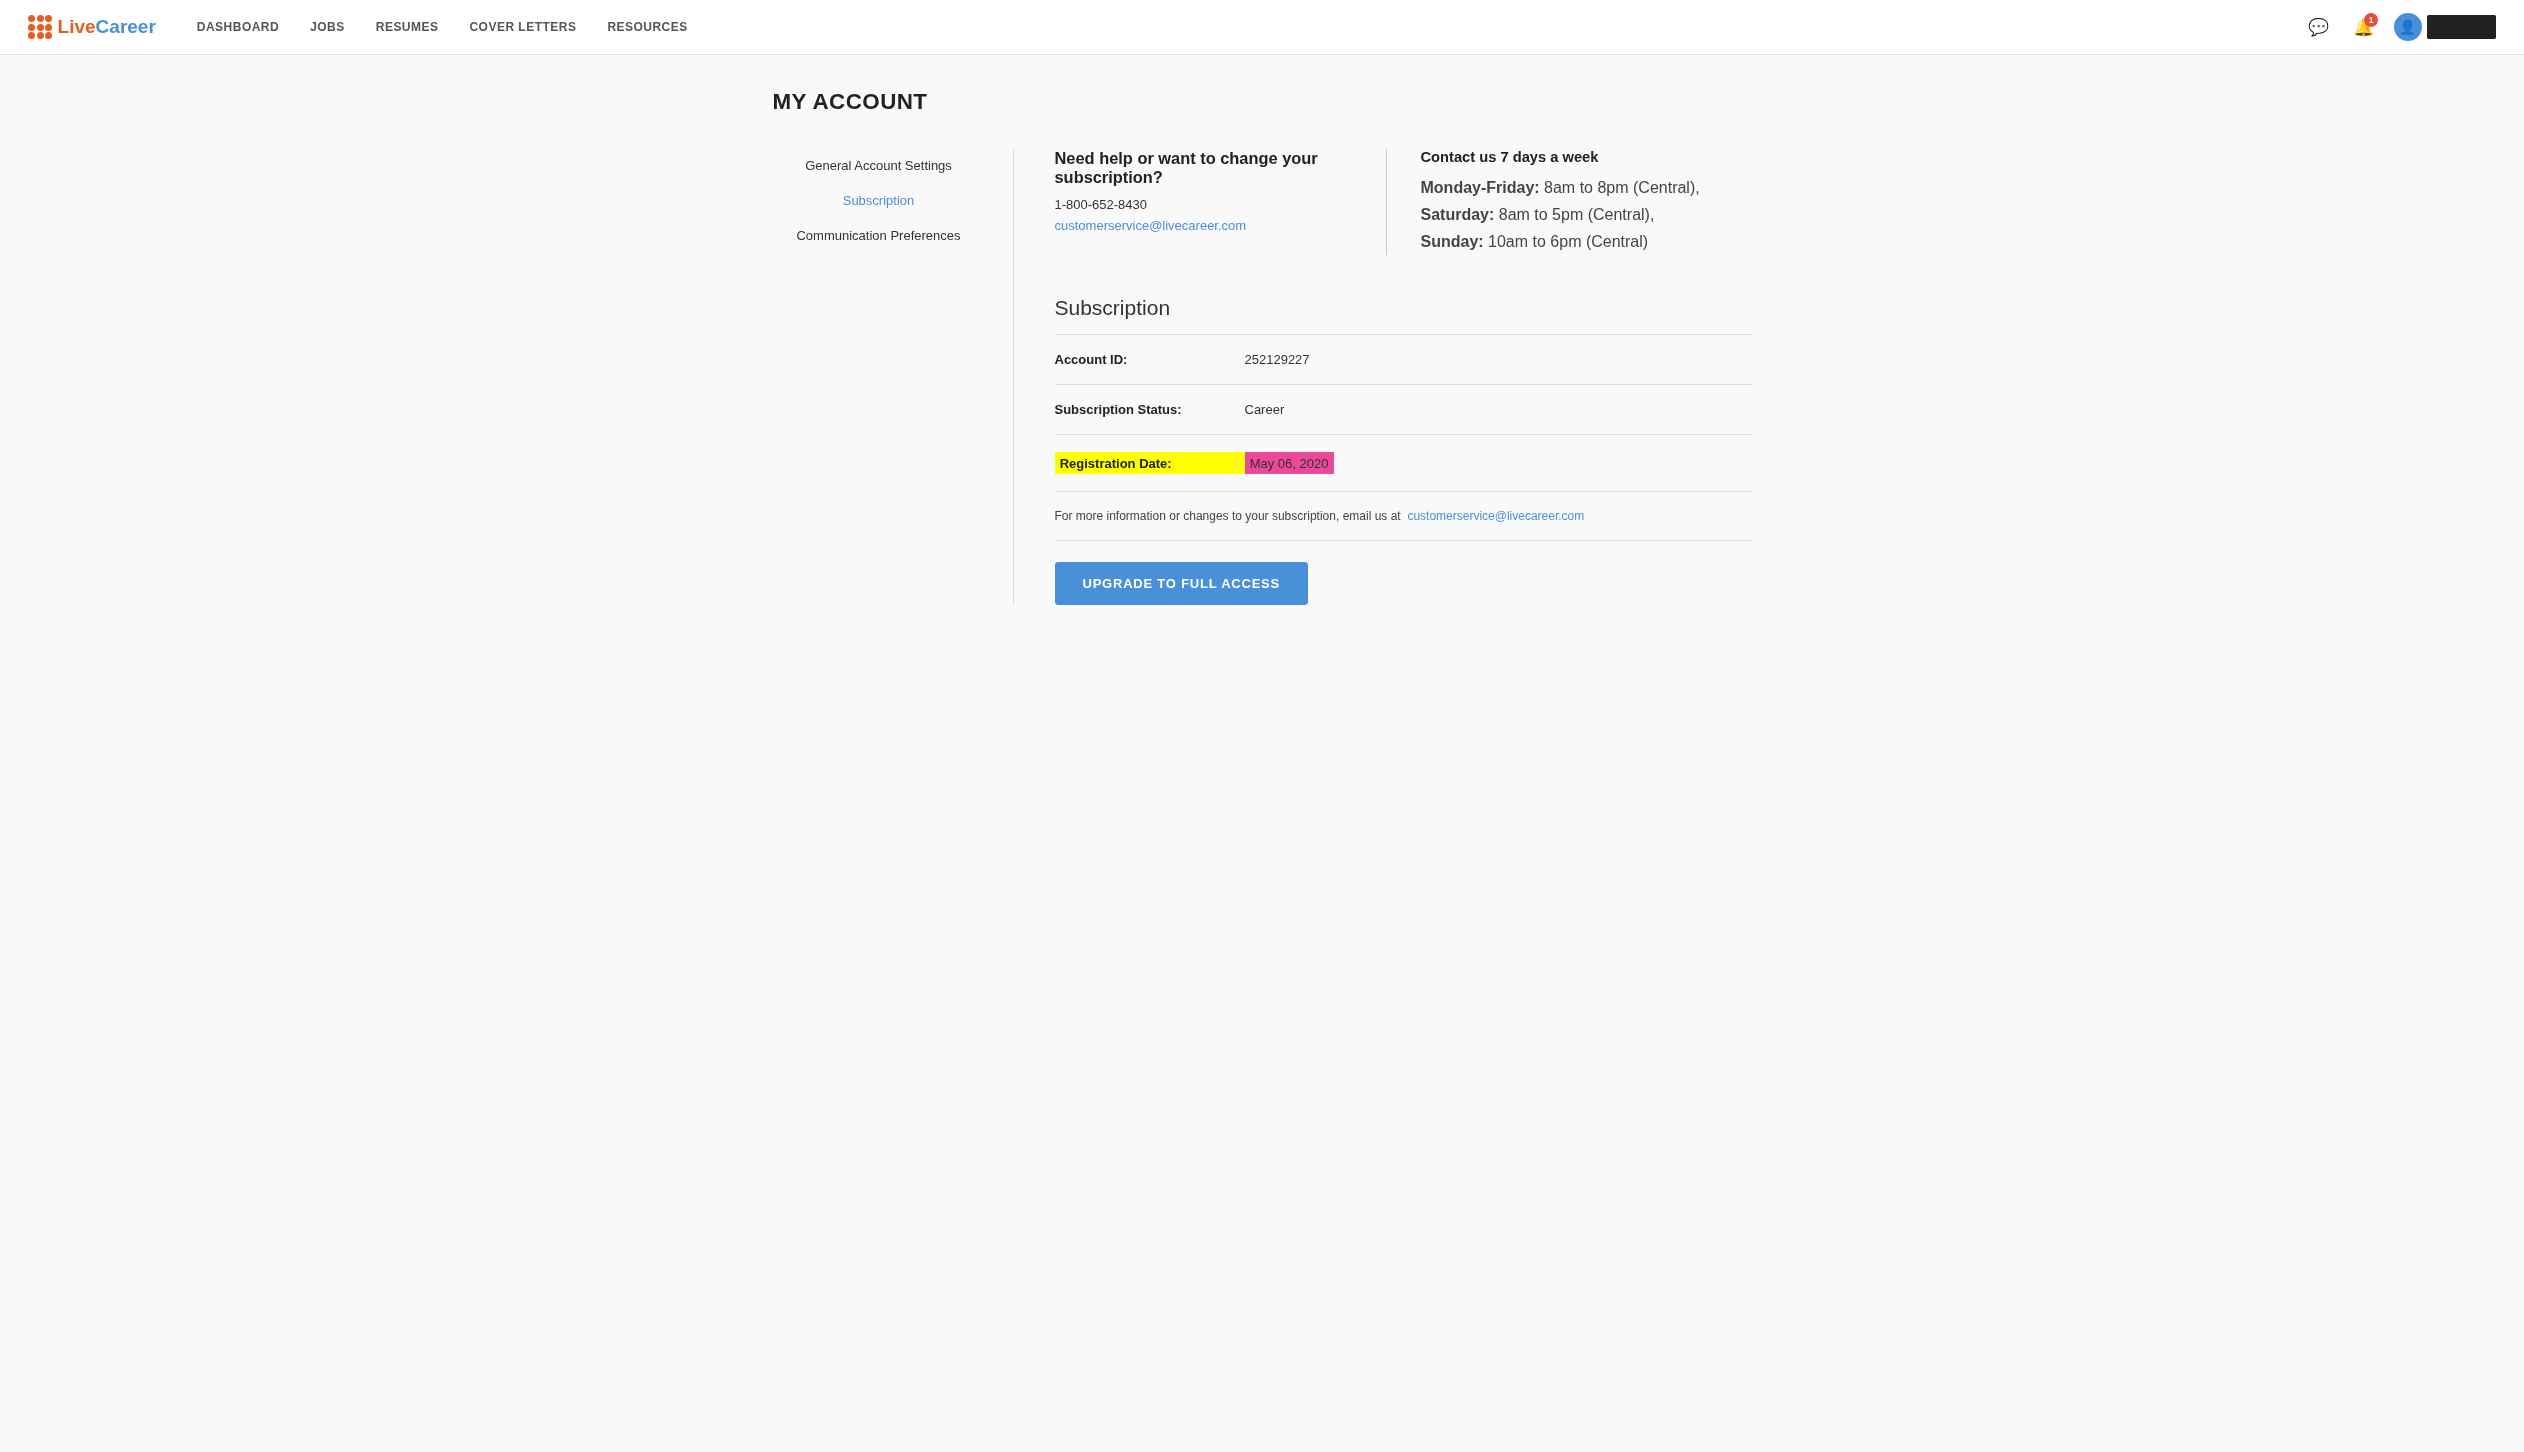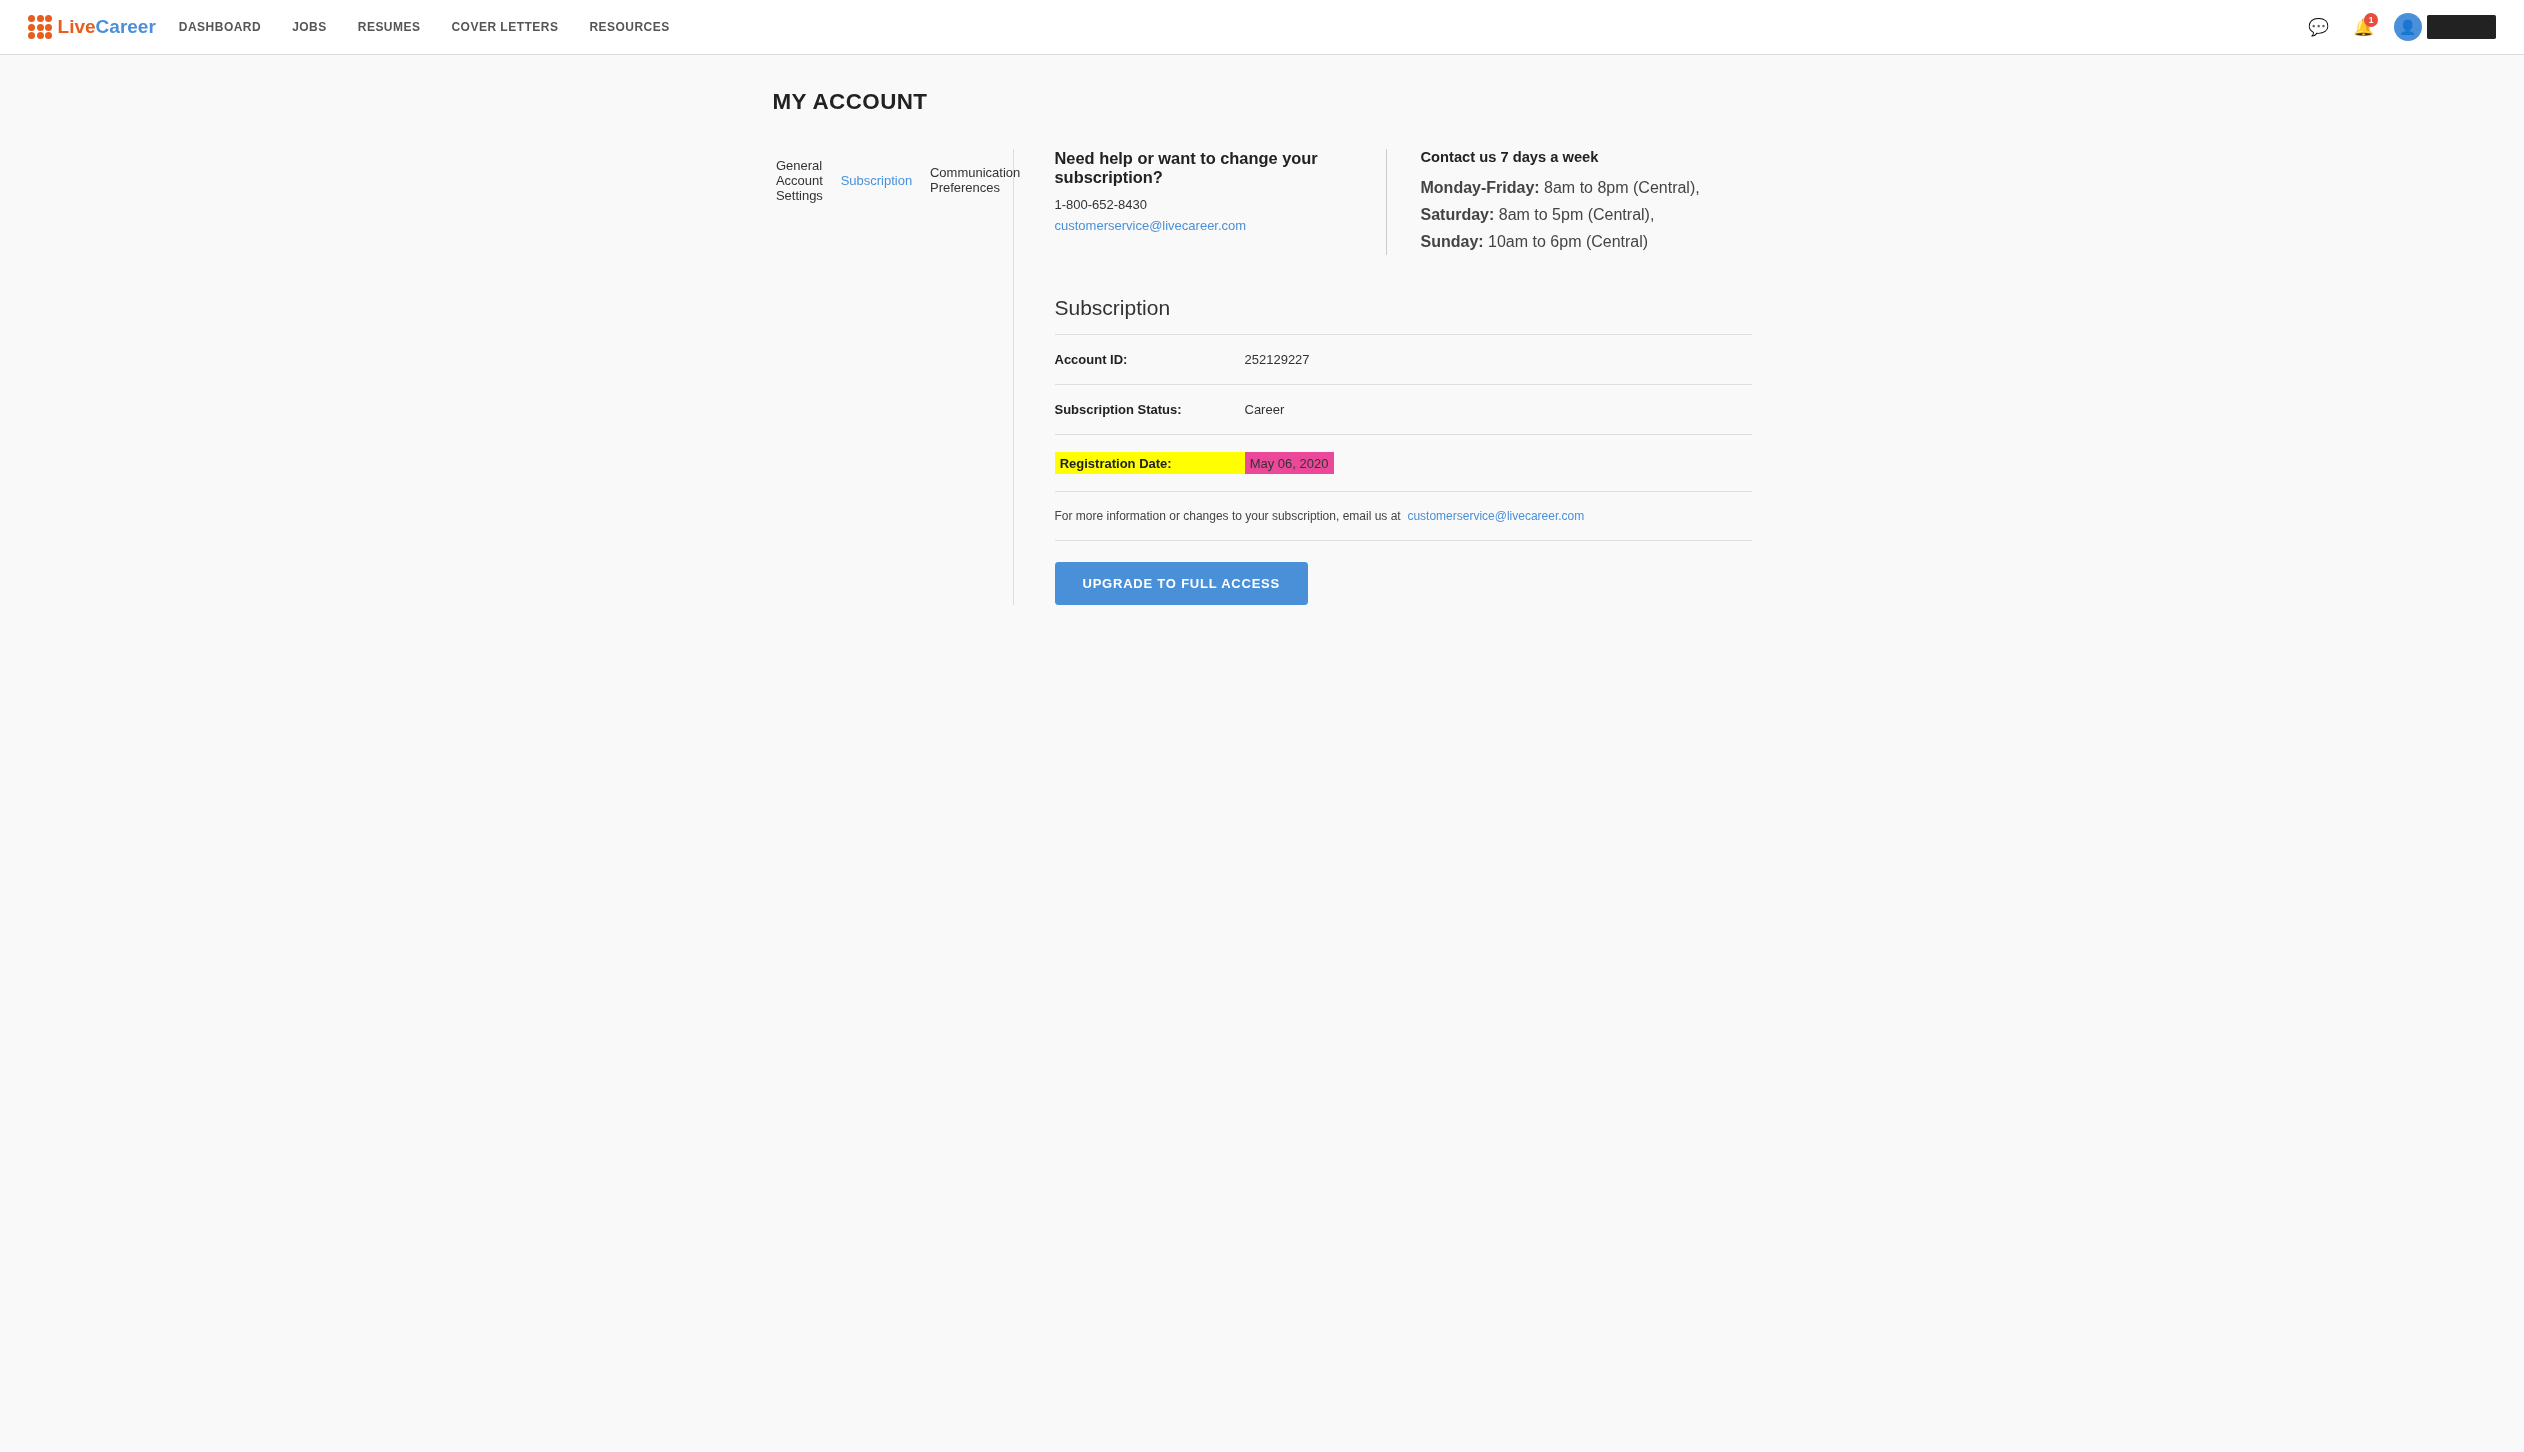--- a/index.html
+++ b/index.html
@@ -25,21 +25,21 @@
       height: 55px;
       position: sticky;
       top: 0;
       z-index: 100;
     }
 
     .logo {
       display: flex;
       align-items: center;
       text-decoration: none;
-      margin-right: 23px;
+      margin-right: 41px;
     }
 
     .logo-icon {
       display: flex;
       align-items: center;
       gap: 1.7px;
       margin-right: 5.2px;
     }
 
     .logo-dot-grid {
@@ -180,22 +180,22 @@
     
     .sidebar {
       width: 241px;
       flex-shrink: 0;
       border-right: 0.9px solid #ddd;
       padding-right: 28px;
     }
 
     .sidebar-nav {
       display: flex;
-      flex-direction: row;
-      gap: 11px;
+      flex-direction: column;
+      gap: 3px;
     }
 
     .sidebar-link {
       display: block;
       padding: 8.6px 3.4px;
       text-decoration: none;
       color: #333;
       font-size: 13px;
       font-weight: 400;
     }

